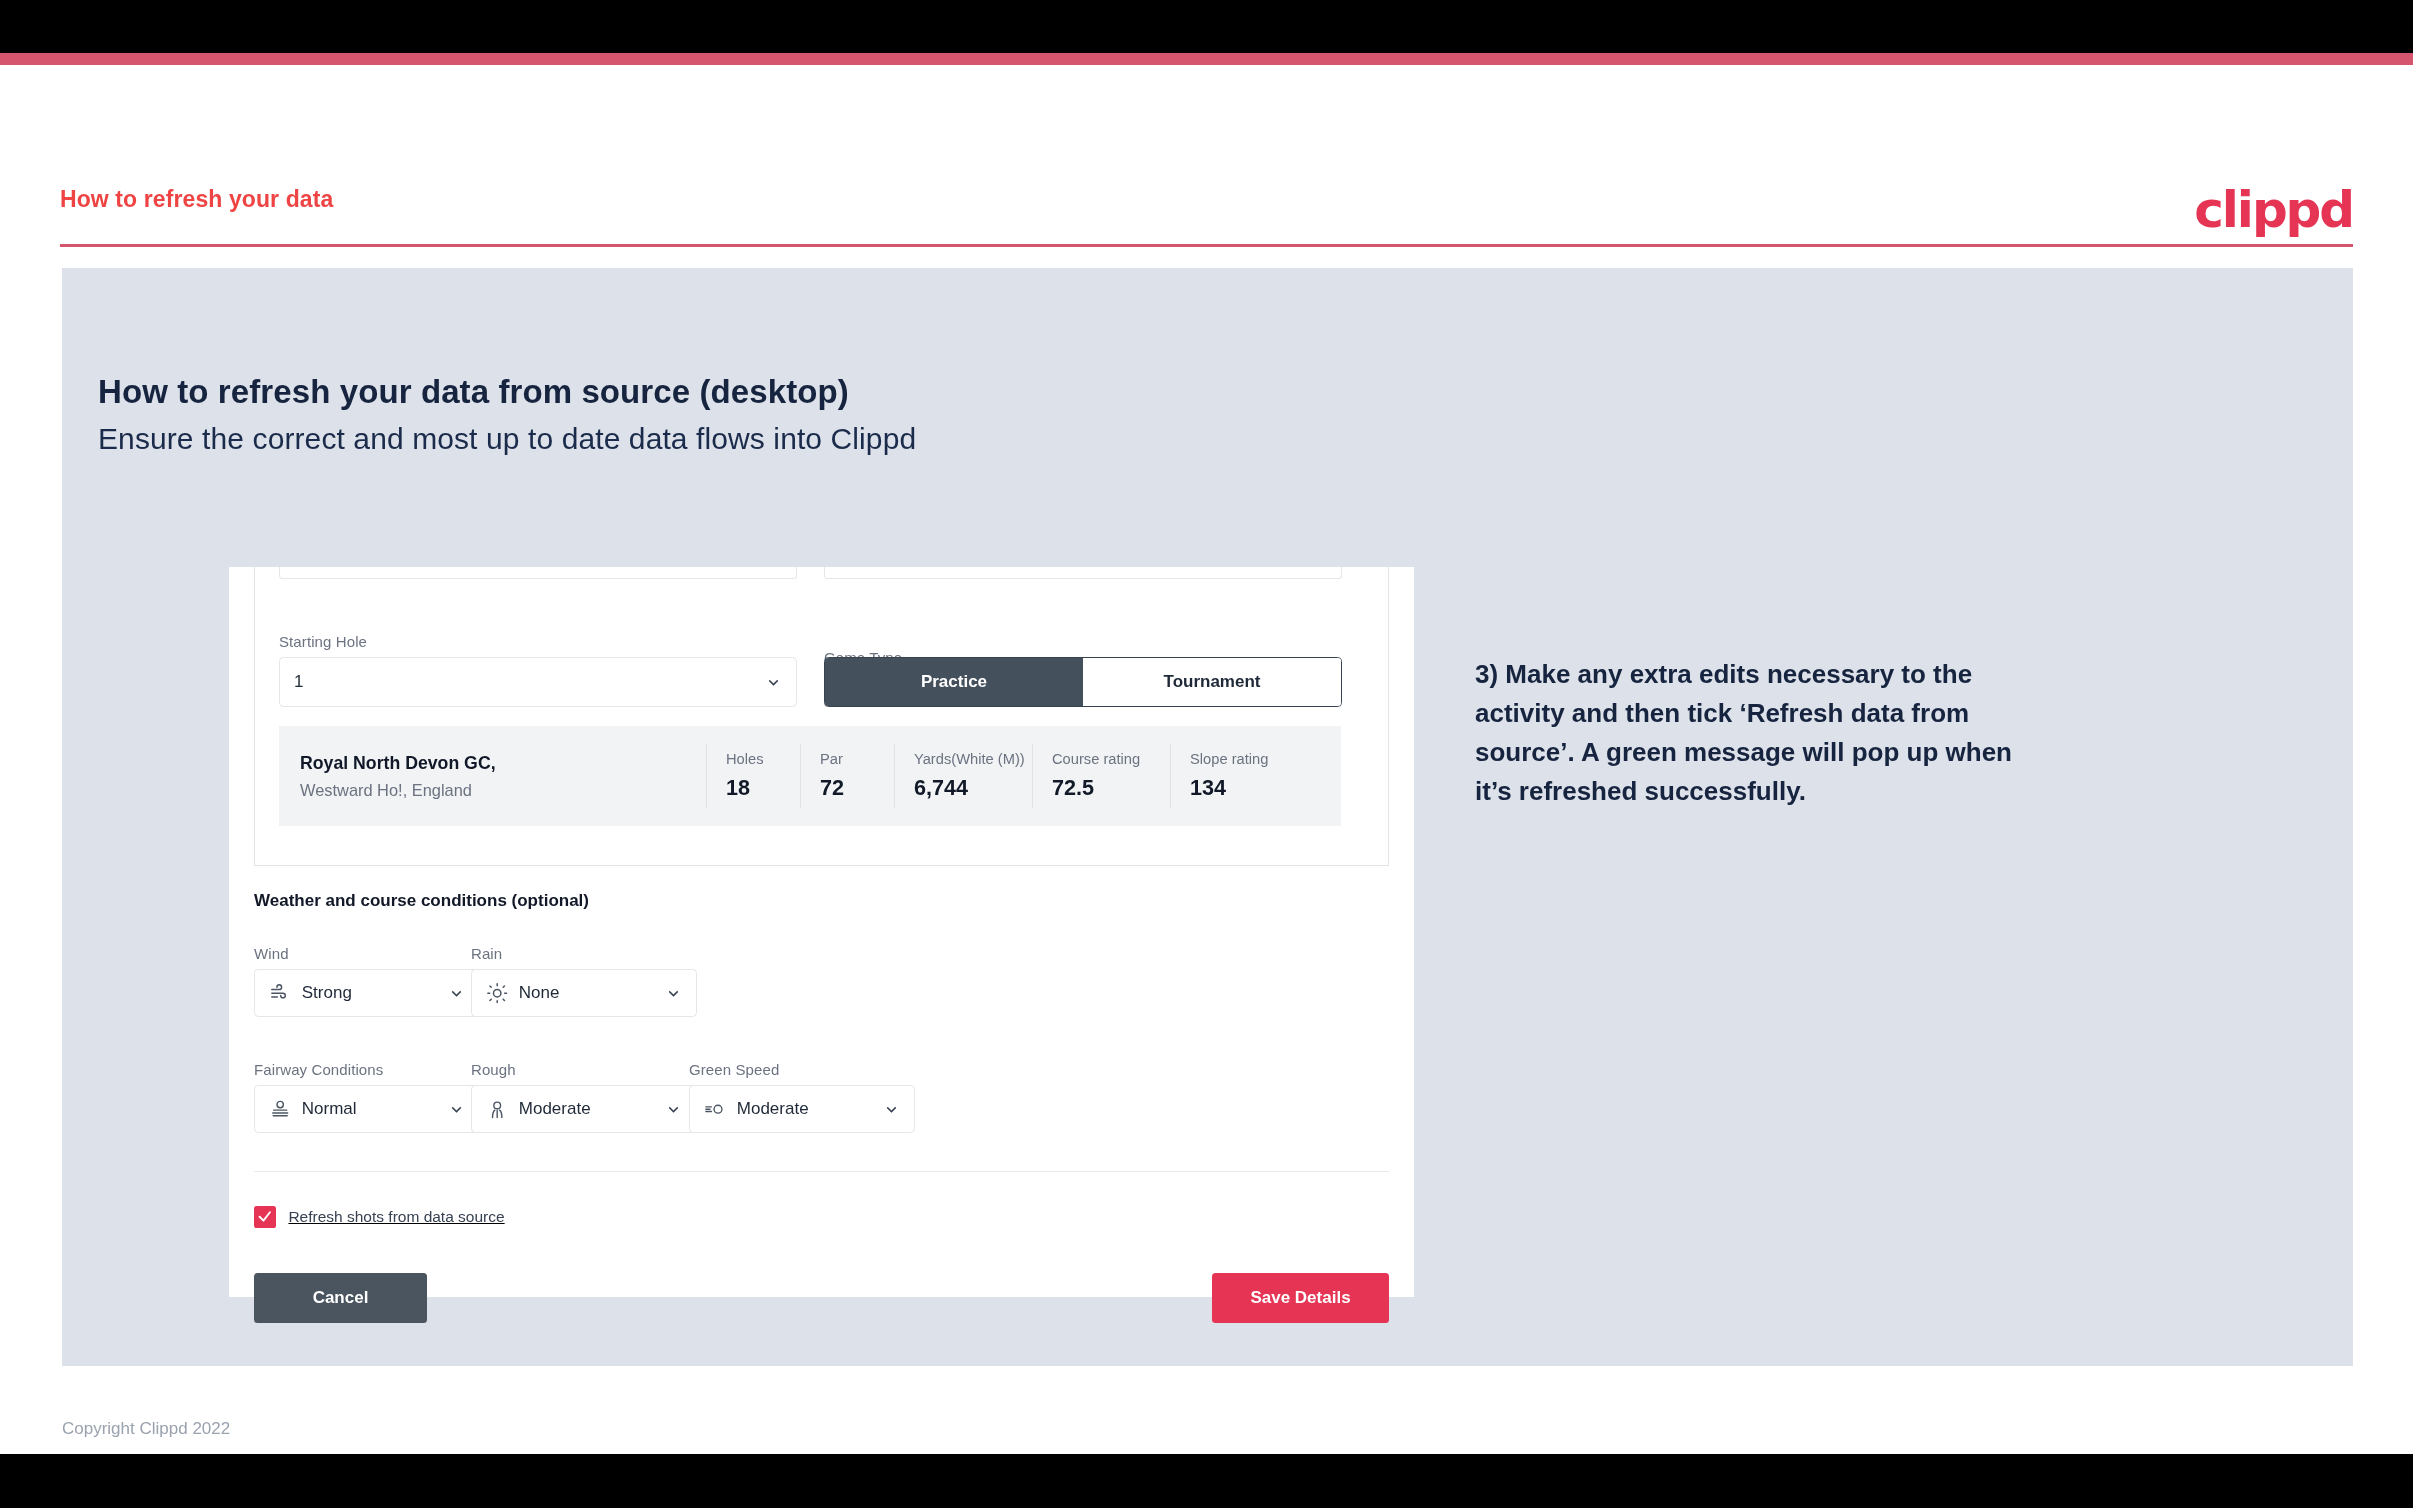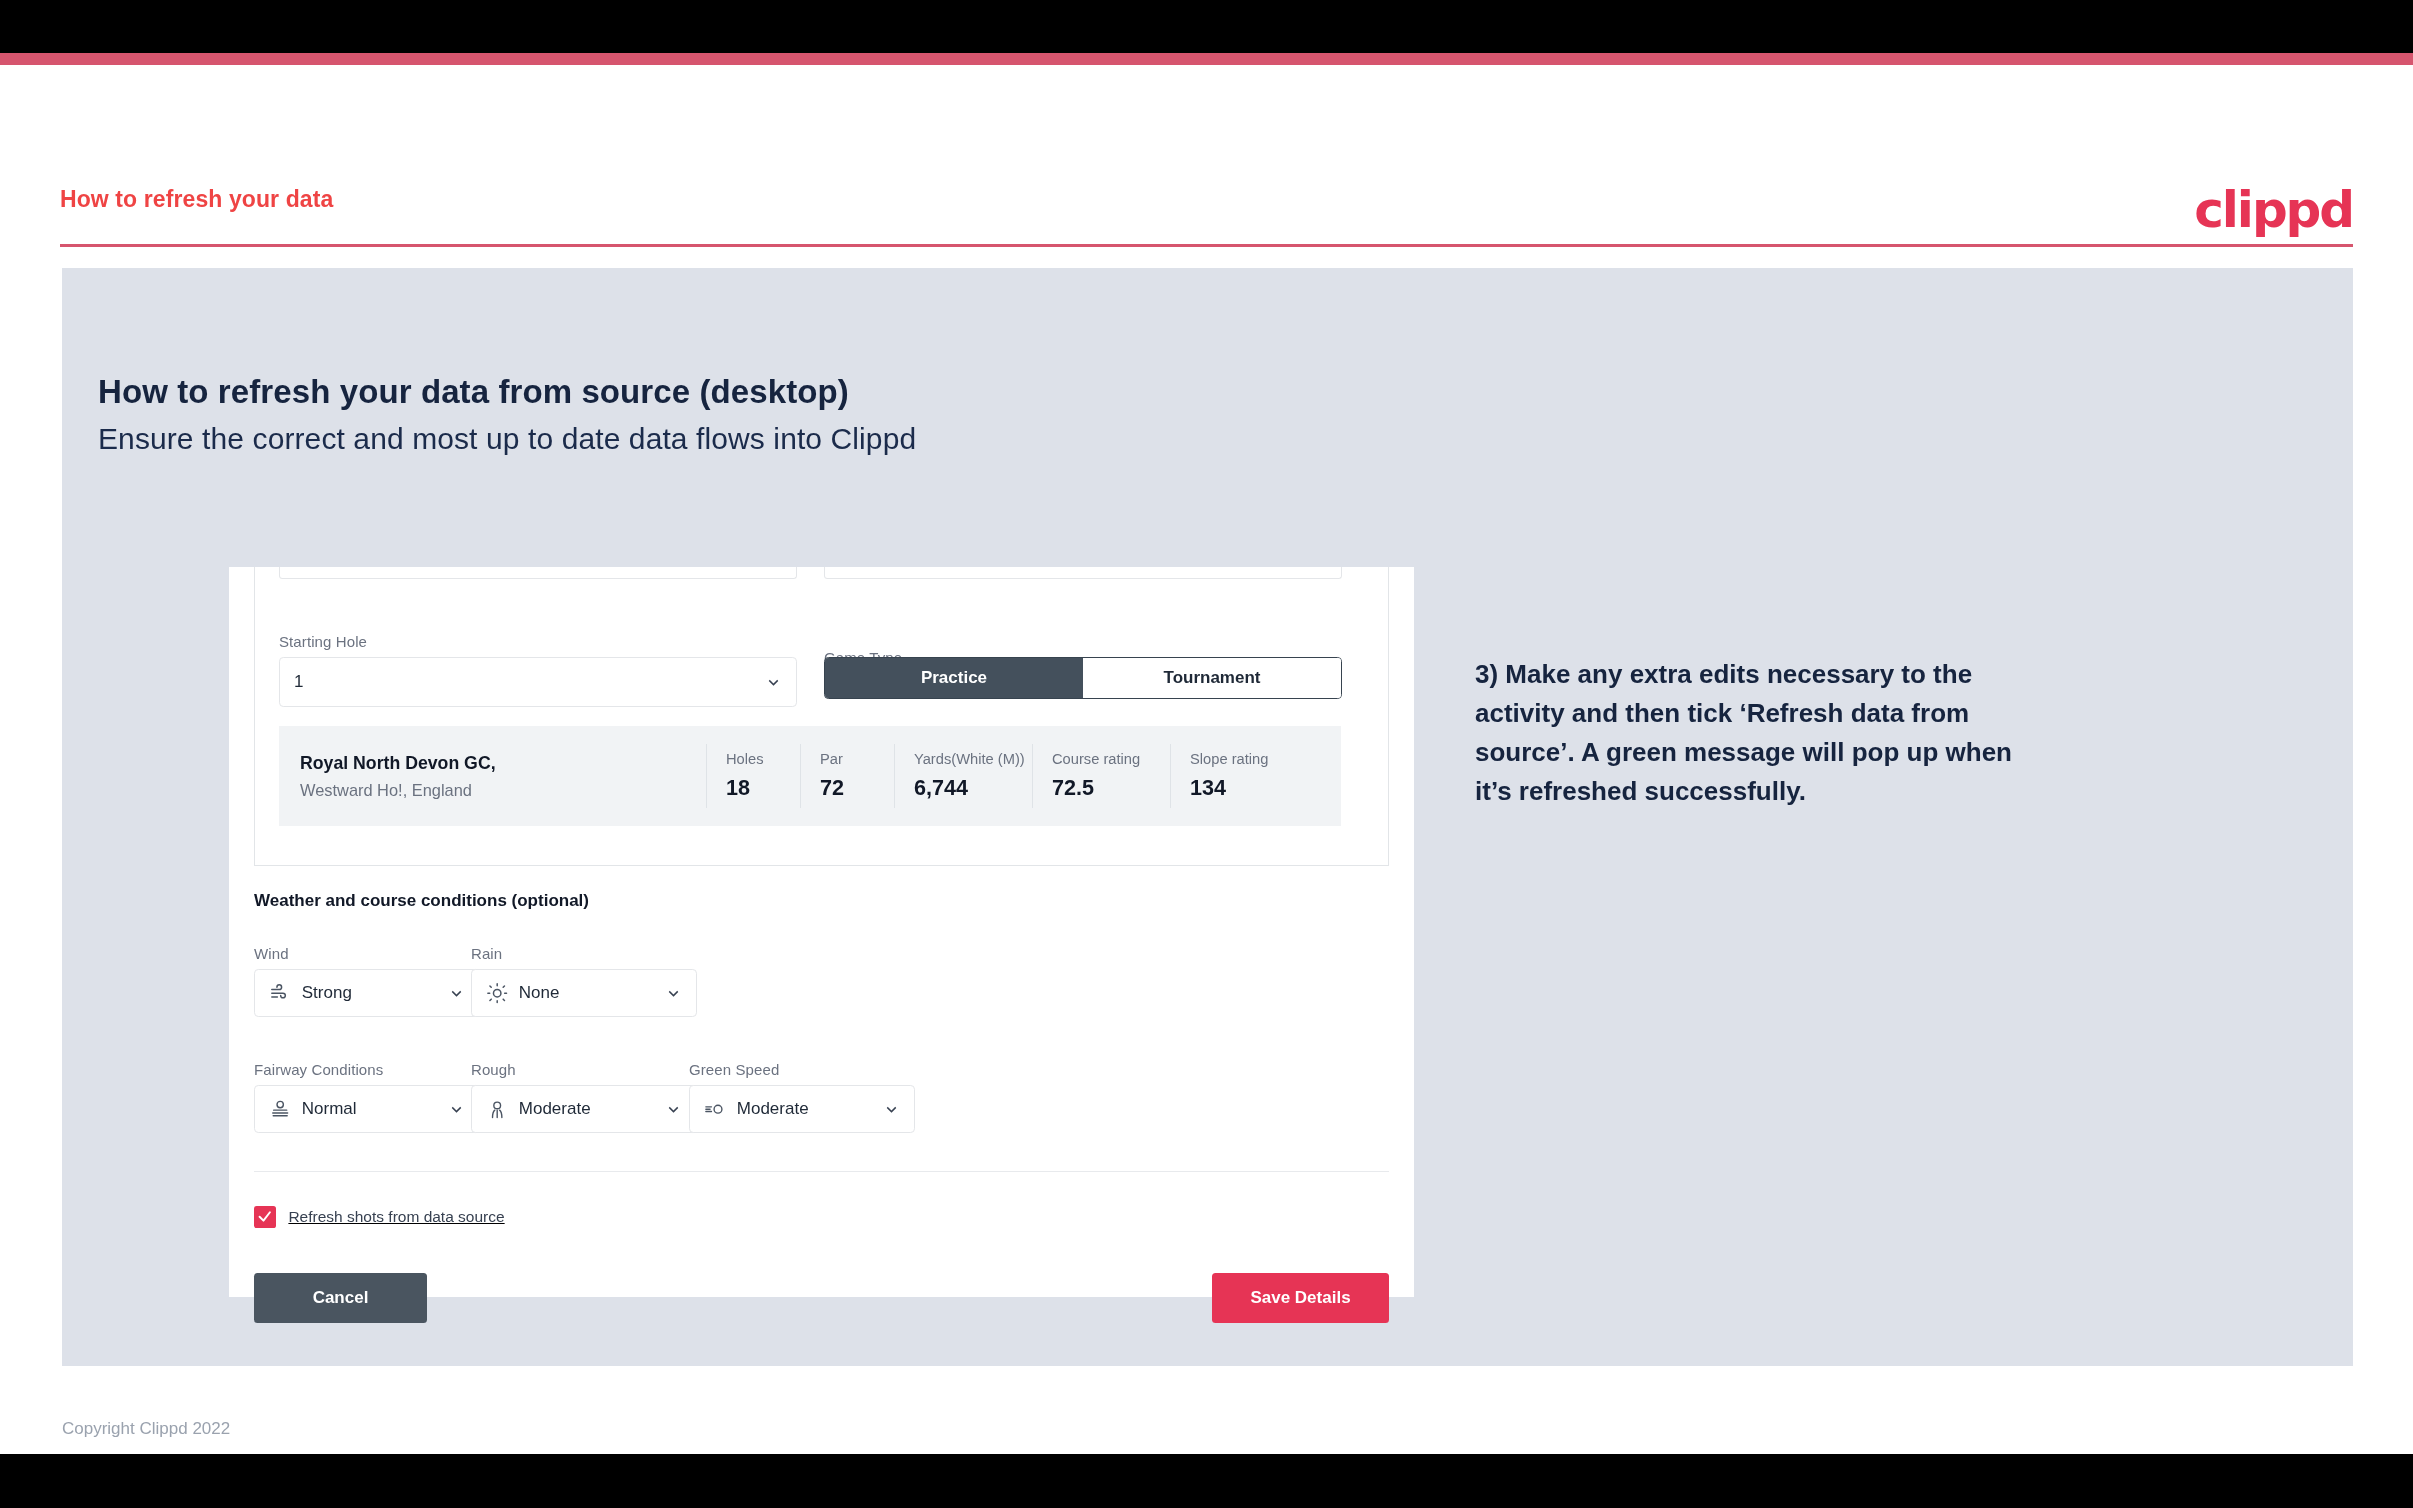--- a/index.html
+++ b/index.html
@@ -312,21 +312,21 @@
 
         <div style="position:absolute; left:24px; top:66px;" class="field-label">Starting Hole</div>
         <div class="select-box" style="left:24px; top:90px; width:518px; height:50px;">
           <span class="select-value">1</span>
           <svg class="chev" viewBox="0 0 24 24" fill="none" stroke="#374151" stroke-width="2">
             <polyline points="6 9 12 15 18 9"></polyline>
           </svg>
         </div>
 
         <div style="position:absolute; left:569px; top:82px;" class="field-label">Game Type</div>
-        <div class="segmented" style="left:569px; top:90px; width:518px; height:42px;">
+        <div class="segmented" style="left:569px; top:90px; width:518px; height:50px;">
           <div class="seg active">Practice</div>
           <div class="seg inactive">Tournament</div>
         </div>
 
         <div class="course-card">
           <div class="course-name-block">
             <div class="course-name">Royal North Devon GC,</div>
             <div class="course-loc">Westward Ho!, England</div>
           </div>
           <div class="stat">

